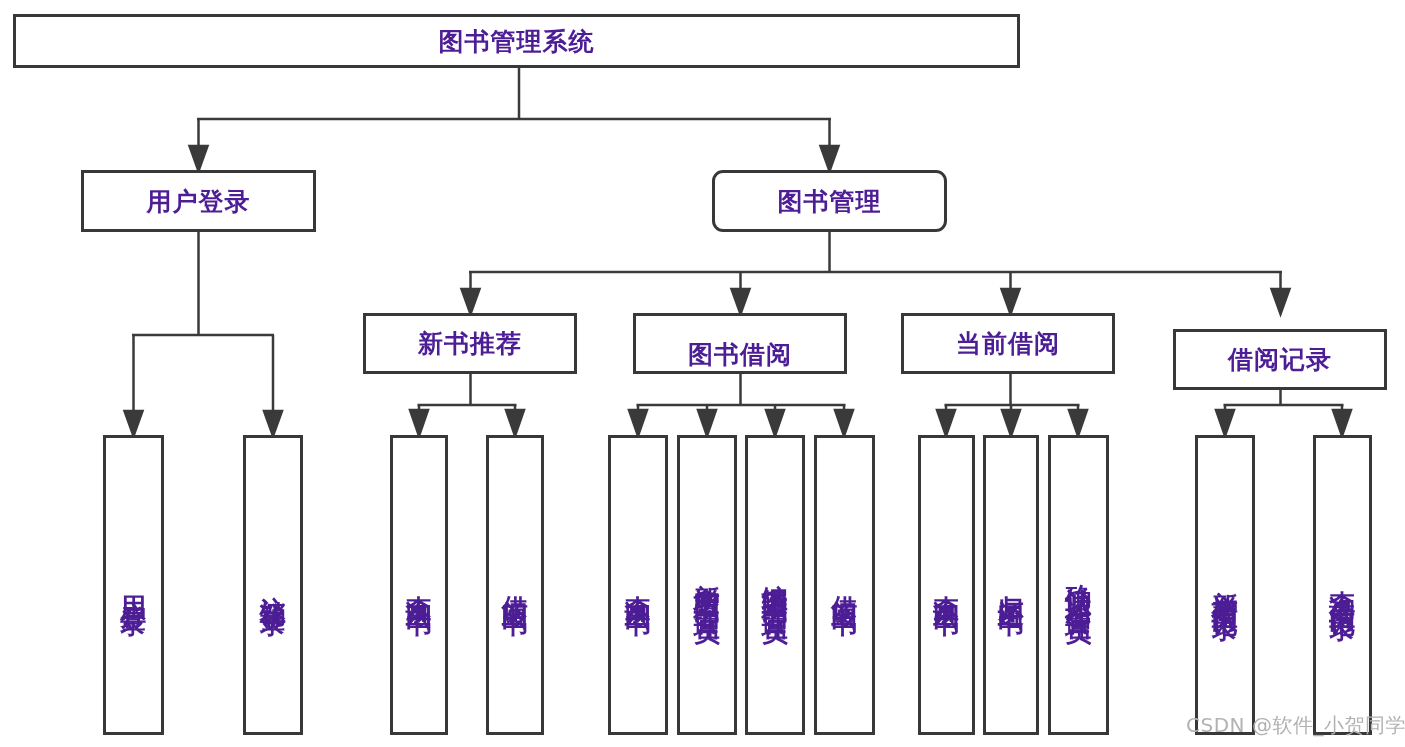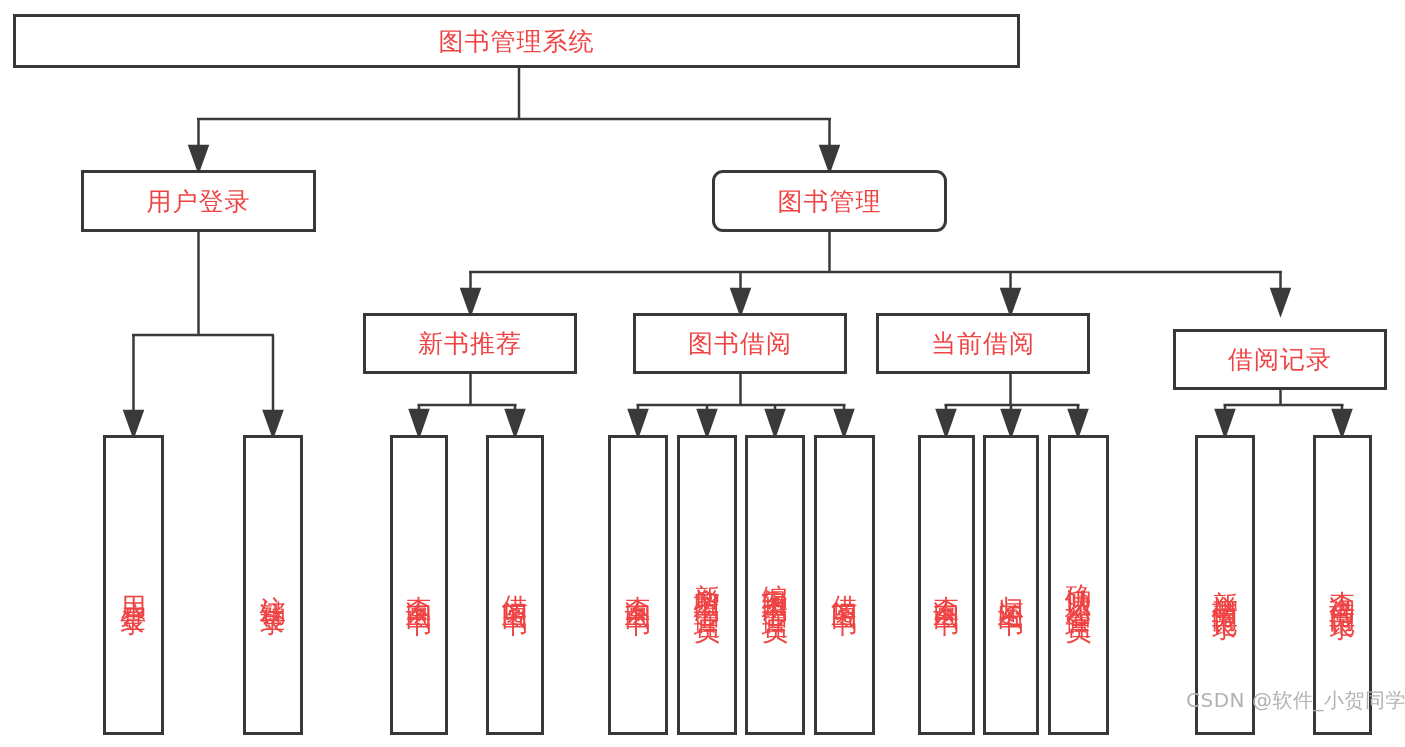--- a/index.html
+++ b/index.html
@@ -17,38 +17,39 @@
     width: 1405px; height: 747px;
   }
   .box {
     position: absolute;
     box-sizing: border-box;
     border: 3px solid #383838;
     background: #ffffff;
     display: flex;
     align-items: center;
     justify-content: center;
-    color: #ef4444;
+    color: #4c1d95;
+    font-weight: bold;
   }
   .box.root  { left: 13px;  top: 14px;  width: 1007px; height: 54px; }
   .box.lvl1  { top: 170px; height: 62px; width: 235px; }
   .box.lvl2  { top: 313px; height: 61px; width: 214px; }
   .box.leaf  { top: 435px; height: 300px; }
   .htext { font-size: 25px; letter-spacing: 1px; white-space: nowrap; }
   .vtext {
     writing-mode: vertical-rl;
     text-orientation: mixed;
     font-size: 26px;
     letter-spacing: 5px;
     line-height: 1.1;
   }
   .watermark {
     position: absolute;
     left: 1186px;
-    top: 687px;
+    top: 712px;
     font-size: 20px;
     color: #b2b2b2;
     white-space: nowrap;
     z-index: 5;
     letter-spacing: 0.5px;
   }
 </style>
 </head>
 <body>
 
@@ -139,24 +140,24 @@
   <div class="box lvl1" style="left:81px;">
     <span class="htext">用户登录</span>
   </div>
   <div class="box lvl1" style="left:712px;border-radius:11px;">
     <span class="htext">图书管理</span>
   </div>
 
   <div class="box lvl2" style="left:363px;">
     <span class="htext">新书推荐</span>
   </div>
-  <div class="box lvl2" style="left:633px;">
+  <div class="box lvl2" style="left:633px;align-items:flex-end;">
     <span class="htext">图书借阅</span>
   </div>
-  <div class="box lvl2" style="left:876px;">
+  <div class="box lvl2" style="left:901px;">
     <span class="htext">当前借阅</span>
   </div>
   <div class="box lvl2" style="left:1173px;margin-top:16px;">
     <span class="htext">借阅记录</span>
   </div>
 
   <div class="box leaf" style="left:103px;width:61px;">
     <span class="vtext">用户登录</span>
   </div>
   <div class="box leaf" style="left:243px;width:60px;">

